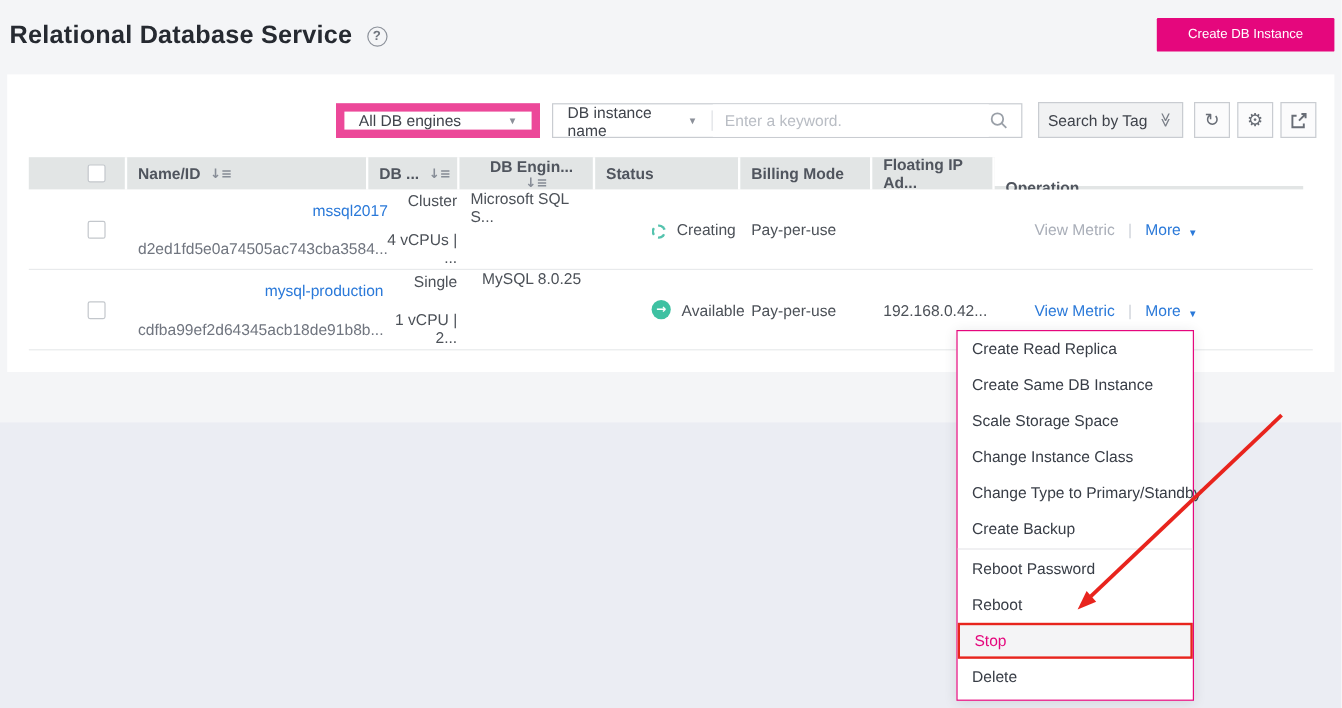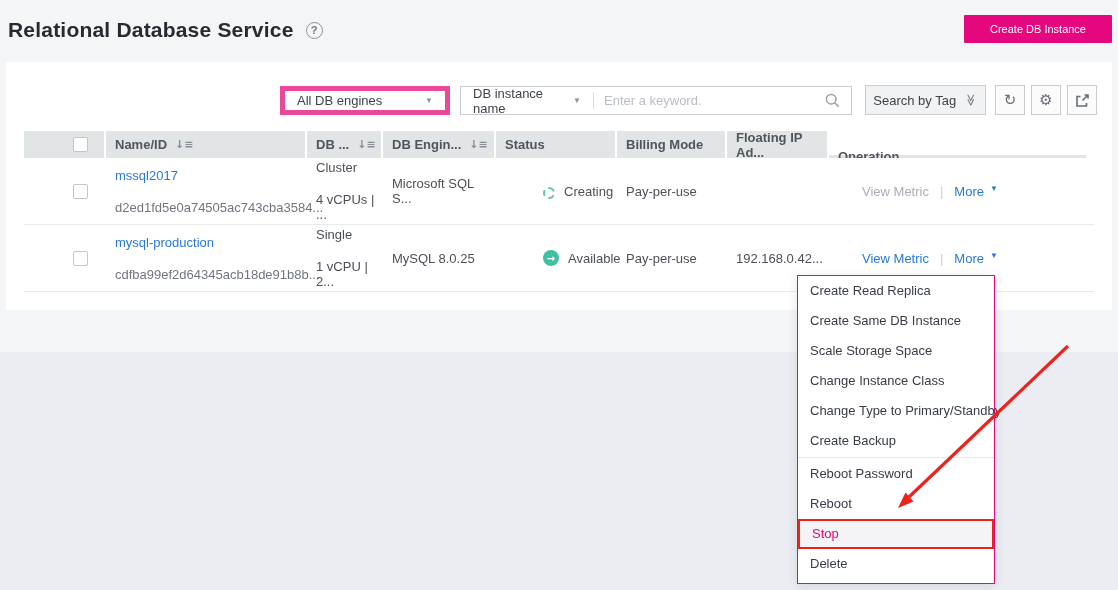--- a/index.html
+++ b/index.html
@@ -15,21 +15,21 @@
     width:17px; height:17px; border:1px solid #8d929b; border-radius:50%;
     color:#6f747d; font-size:11px; font-weight:700; margin-left:12px; }
   .create-btn { position:absolute; left:964px; top:15px; width:148px; height:28px;
     background:#e5077d; color:#fff; border:none; font-size:11px; cursor:pointer;
     font-family:"Liberation Sans",sans-serif; border-radius:1px; }
 
   
   .card { position:absolute; left:6px; top:62px; width:1106px; height:248px; background:#ffffff; }
 
   
-  .select-box { position:absolute; height:29px; background:#fff; border:5px solid #ec4899;
+  .select-box { position:absolute; height:29px; background:#fff; border:7px solid #ec4899;
     display:flex; align-items:center; padding:0 12px; color:#3f434b; cursor:pointer; }
   .caret { font-size:8px; color:#8b9099; margin-left:auto; }
   .engine-select { left:280px; top:86px; width:170px; }
   .search-group { position:absolute; left:460px; top:86px; width:392px; height:29px;
     background:#fff; border:1px solid #c9ccd1; display:flex; align-items:center; }
   .inner-select { display:flex; align-items:center; width:132px; padding:0 12px; height:100%;
     color:#3f434b; cursor:pointer; flex:none; }
   .vdiv { width:1px; height:17px; background:#d9dce0; flex:none; }
   .kw-input { flex:1; border:none; outline:none; height:100%; padding:0 10px;
     font-family:"Liberation Sans",sans-serif; font-size:13px; color:#1d4ed8; min-width:0; }
@@ -55,36 +55,36 @@
   .trow { position:absolute; left:24px; width:1070px; height:67px; display:flex;
     border-bottom:1px solid #e8eaec; background:#fff; }
   .trow .cell { border-right:2px solid transparent; display:flex; align-items:center;
     padding-left:9px; color:#4c5158; }
   .trow .cell:last-child { border-right:none; }
   .row-1 { top:158px; }
   .row-2 { top:225px; }
   .col-check { width:82px; justify-content:flex-end; padding-right:16px !important; }
   .col-name { width:201px; }
   .col-class { width:76px; }
-  .col-engine { width:113px; }
+  .col-engine { width:113px;flex-direction:column; }
   .col-status { width:121px; }
   .col-billing { width:110px; }
   .col-ip { width:102px; }
   .col-op { width:257px; padding-left:33px !important; }
   .sort-ic { font-size:11px; color:#878d97; margin-left:8px; font-family:"DejaVu Sans",sans-serif; }
   .checkbox { width:15px; height:15px; background:#fff; border:1px solid #c3c7cc; border-radius:2px; cursor:pointer; }
-  .two-line { display:flex; flex-direction:column; gap:17px; justify-content:center; }
+  .two-line { display:flex; flex-direction:column; gap:17px; justify-content:center;text-align:right; }
   .name-link { color:#2a79d9; cursor:pointer; }
   .row-id { color:#70757f; }
   .status-wrap { display:flex; align-items:flex-end; gap:9px;margin-left:38px; }
   .spinner { width:12px; height:12px; border:2px dashed #55c3ae; border-radius:50%; flex:none; }
   .ok-badge { width:16px; height:16px; border-radius:50%; background:#3ec1a2; color:#fff;
     font-size:10px; font-weight:700; display:flex; align-items:center; justify-content:center;
     flex:none; font-family:"DejaVu Sans",sans-serif; }
-  .op-wrap { display:flex; align-items:flex-start; }
+  .op-wrap { display:flex; align-items:flex-end; }
   .op-link { color:#2a79d9; cursor:pointer; }
   .op-link.disabled { color:#a9aeb8; cursor:default; }
   .op-sep { color:#ccd1d8; margin:0 11px; }
   .more-caret { font-size:8px; color:#2a79d9; margin-left:6px; }
 
   
   .menu { position:absolute; left:797px; top:275px; width:198px; background:#fff;
     border:1px solid #e5077d; z-index:40; box-shadow:0 2px 10px rgba(40,40,60,0.12); padding-bottom:4px; }
   .menu-item { height:30px; line-height:30px; padding-left:12px; color:#383d46;
     font-size:13px; cursor:pointer; white-space:nowrap; }

